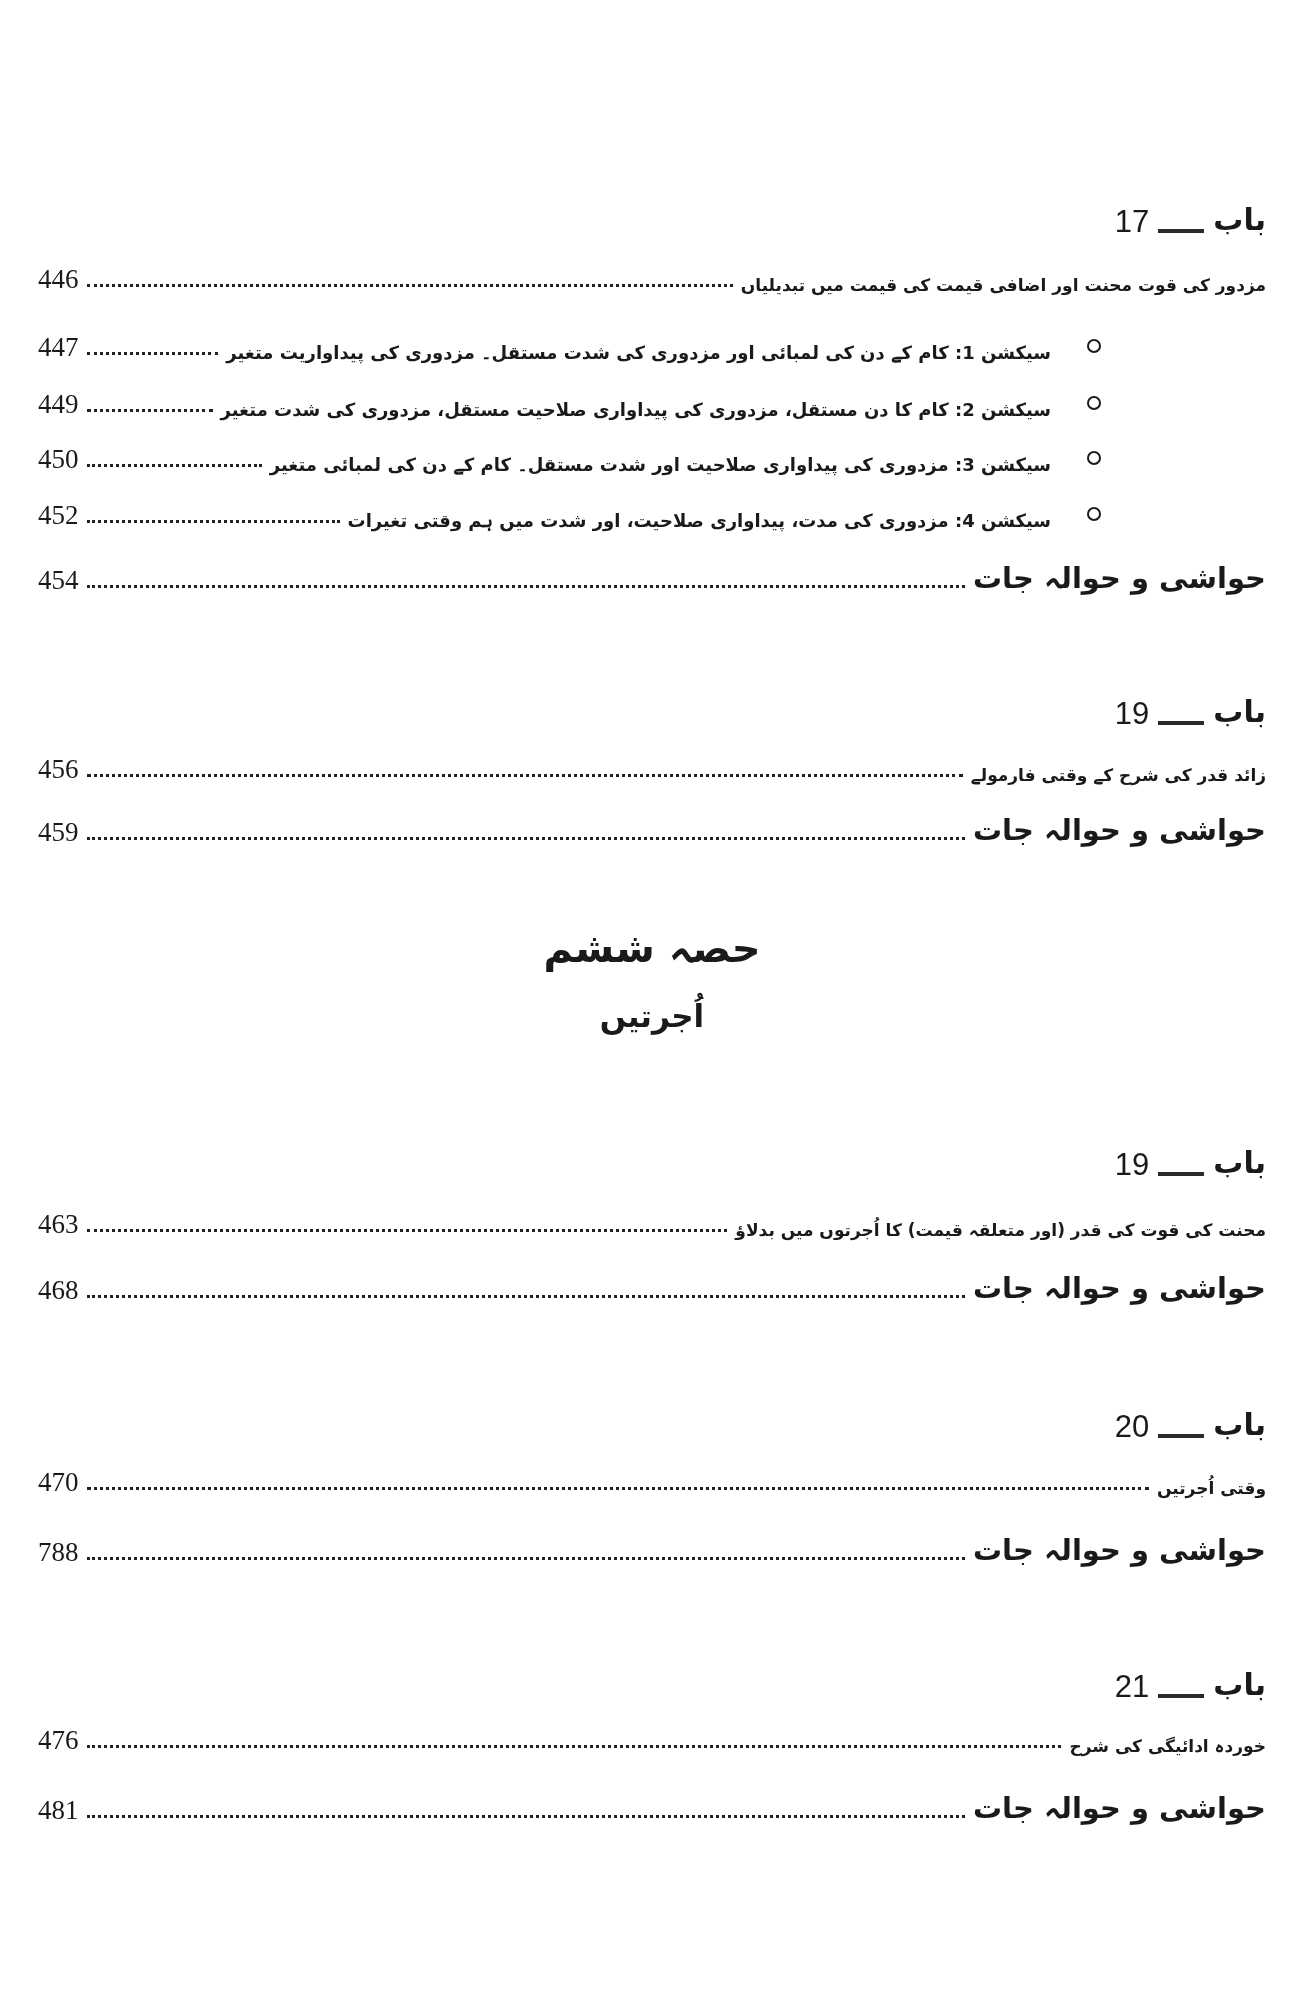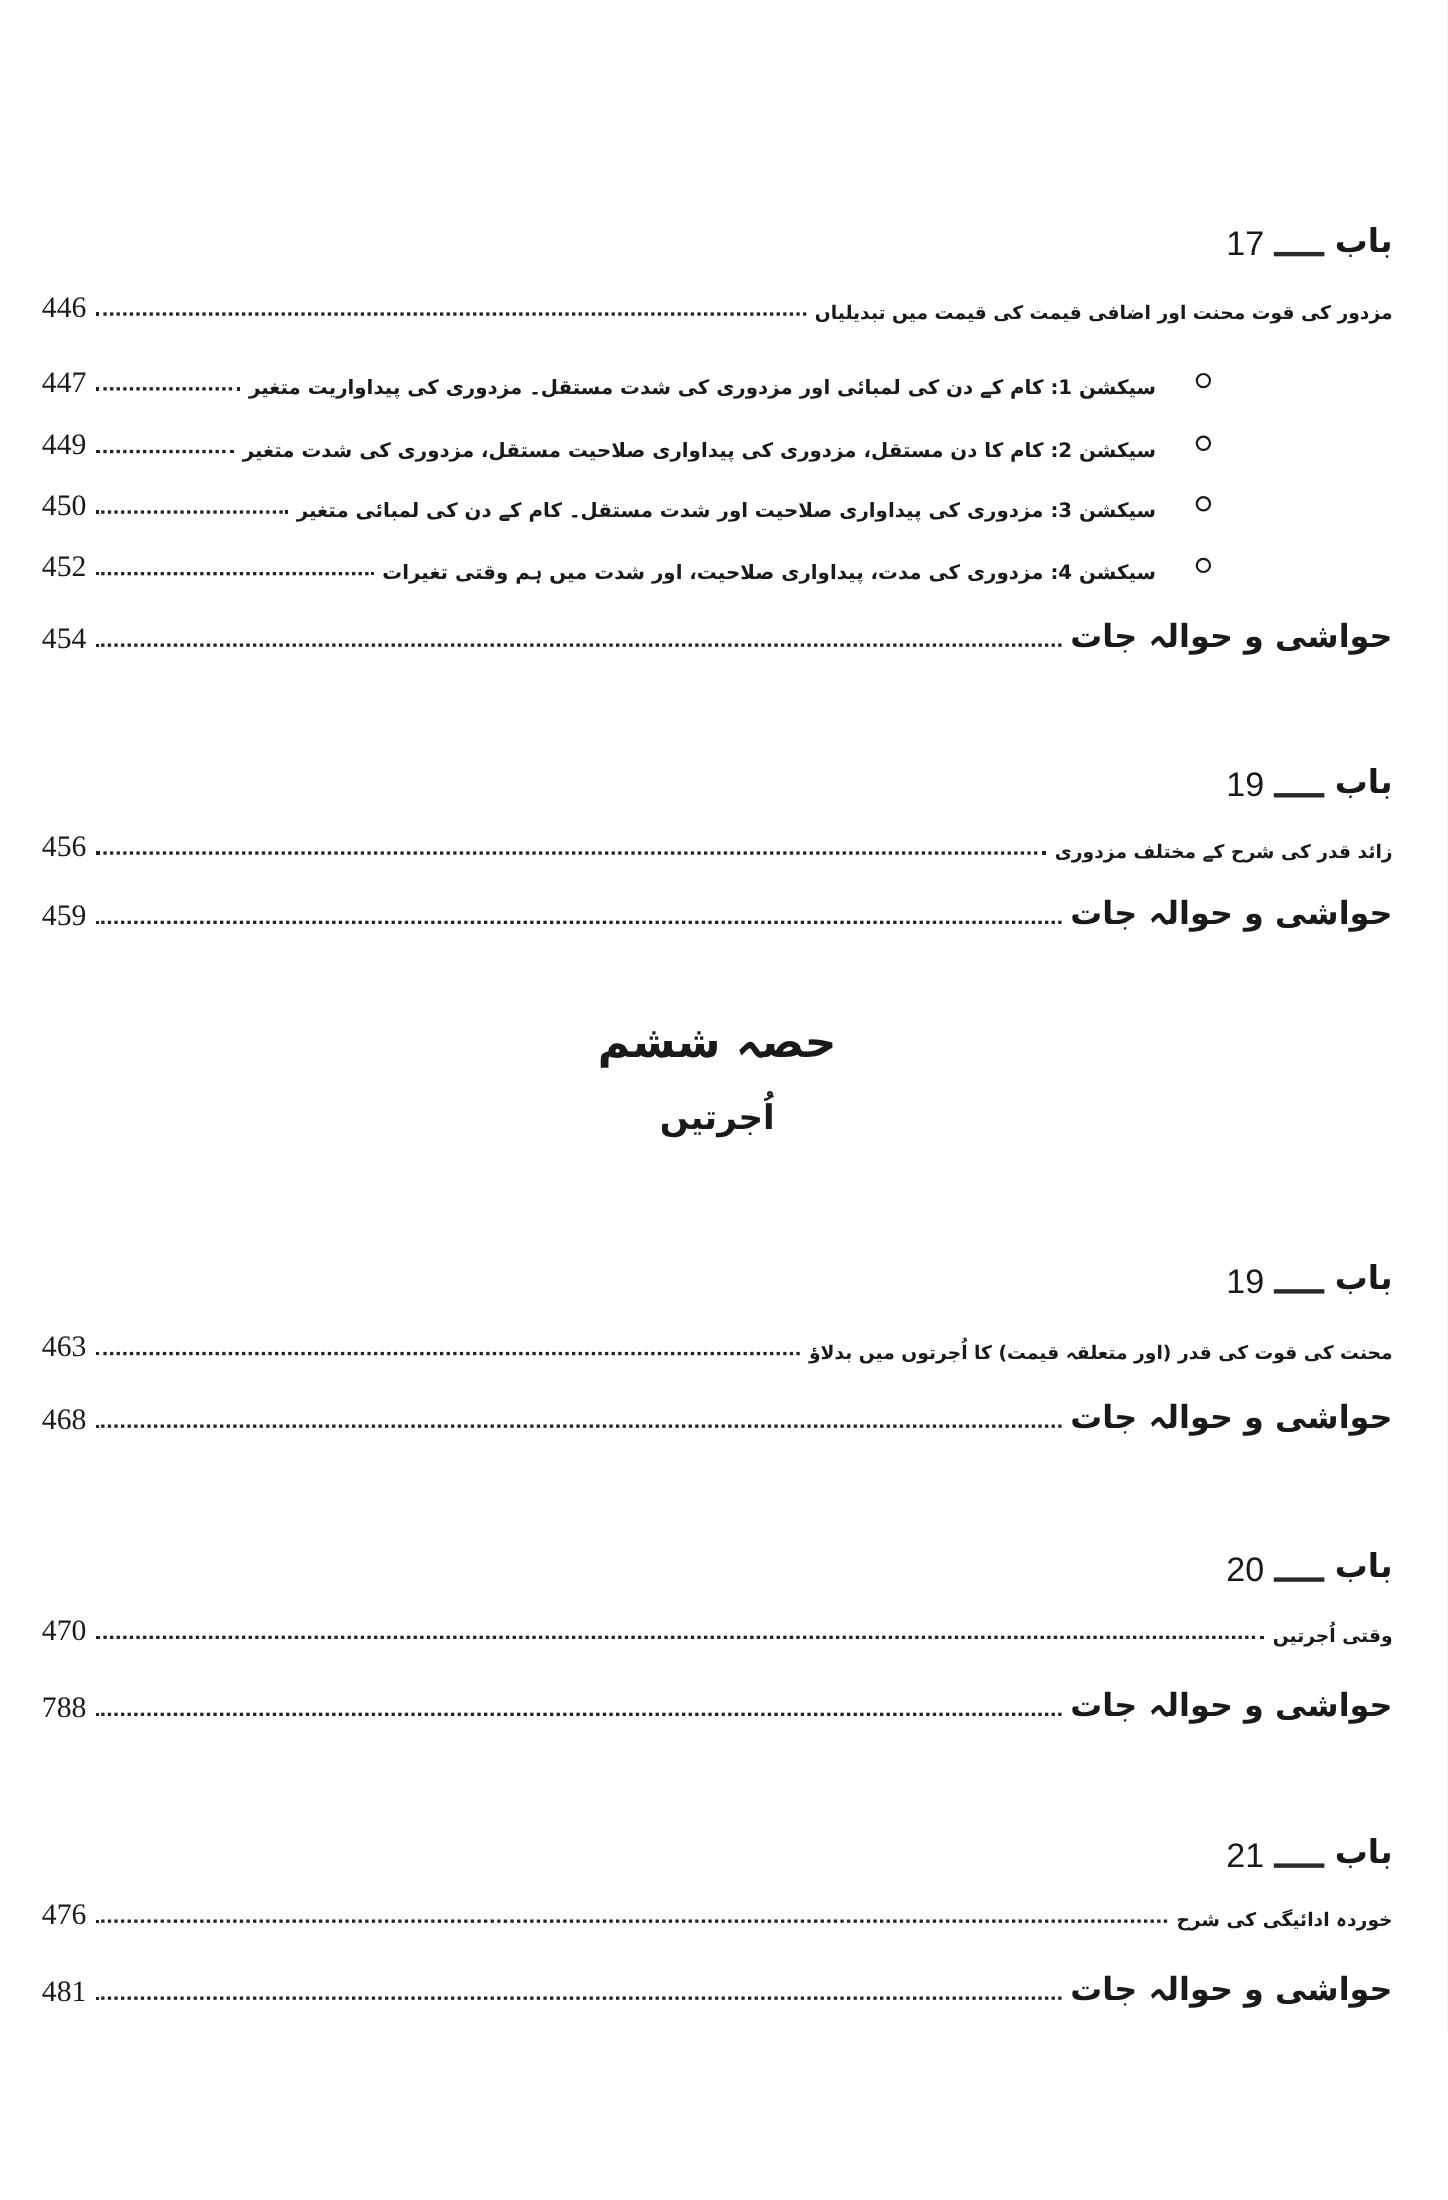--- a/index.html
+++ b/index.html
@@ -123,21 +123,21 @@
     <span class="num">454</span>
   </div>
 
   <div class="row chap" style="top:682px" dir="rtl">
     <span class="urdu chap-label">باب</span>
     <span class="chap-rule"></span>
     <span class="chap-num">19</span>
   </div>
 
   <div class="row" style="top:737px" dir="rtl">
-    <span class="urdu entry-title">زائد قدر کی شرح کے مختلف مزدوری</span>
+    <span class="urdu entry-title">زائد قدر کی شرح کے وقتی فارمولے</span>
     <span class="leader"></span>
     <span class="num">456</span>
   </div>
 
   <div class="row" style="top:800px" dir="rtl">
     <span class="urdu fn-label">حواشی و حوالہ جات</span>
     <span class="leader"></span>
     <span class="num">459</span>
   </div>
 

